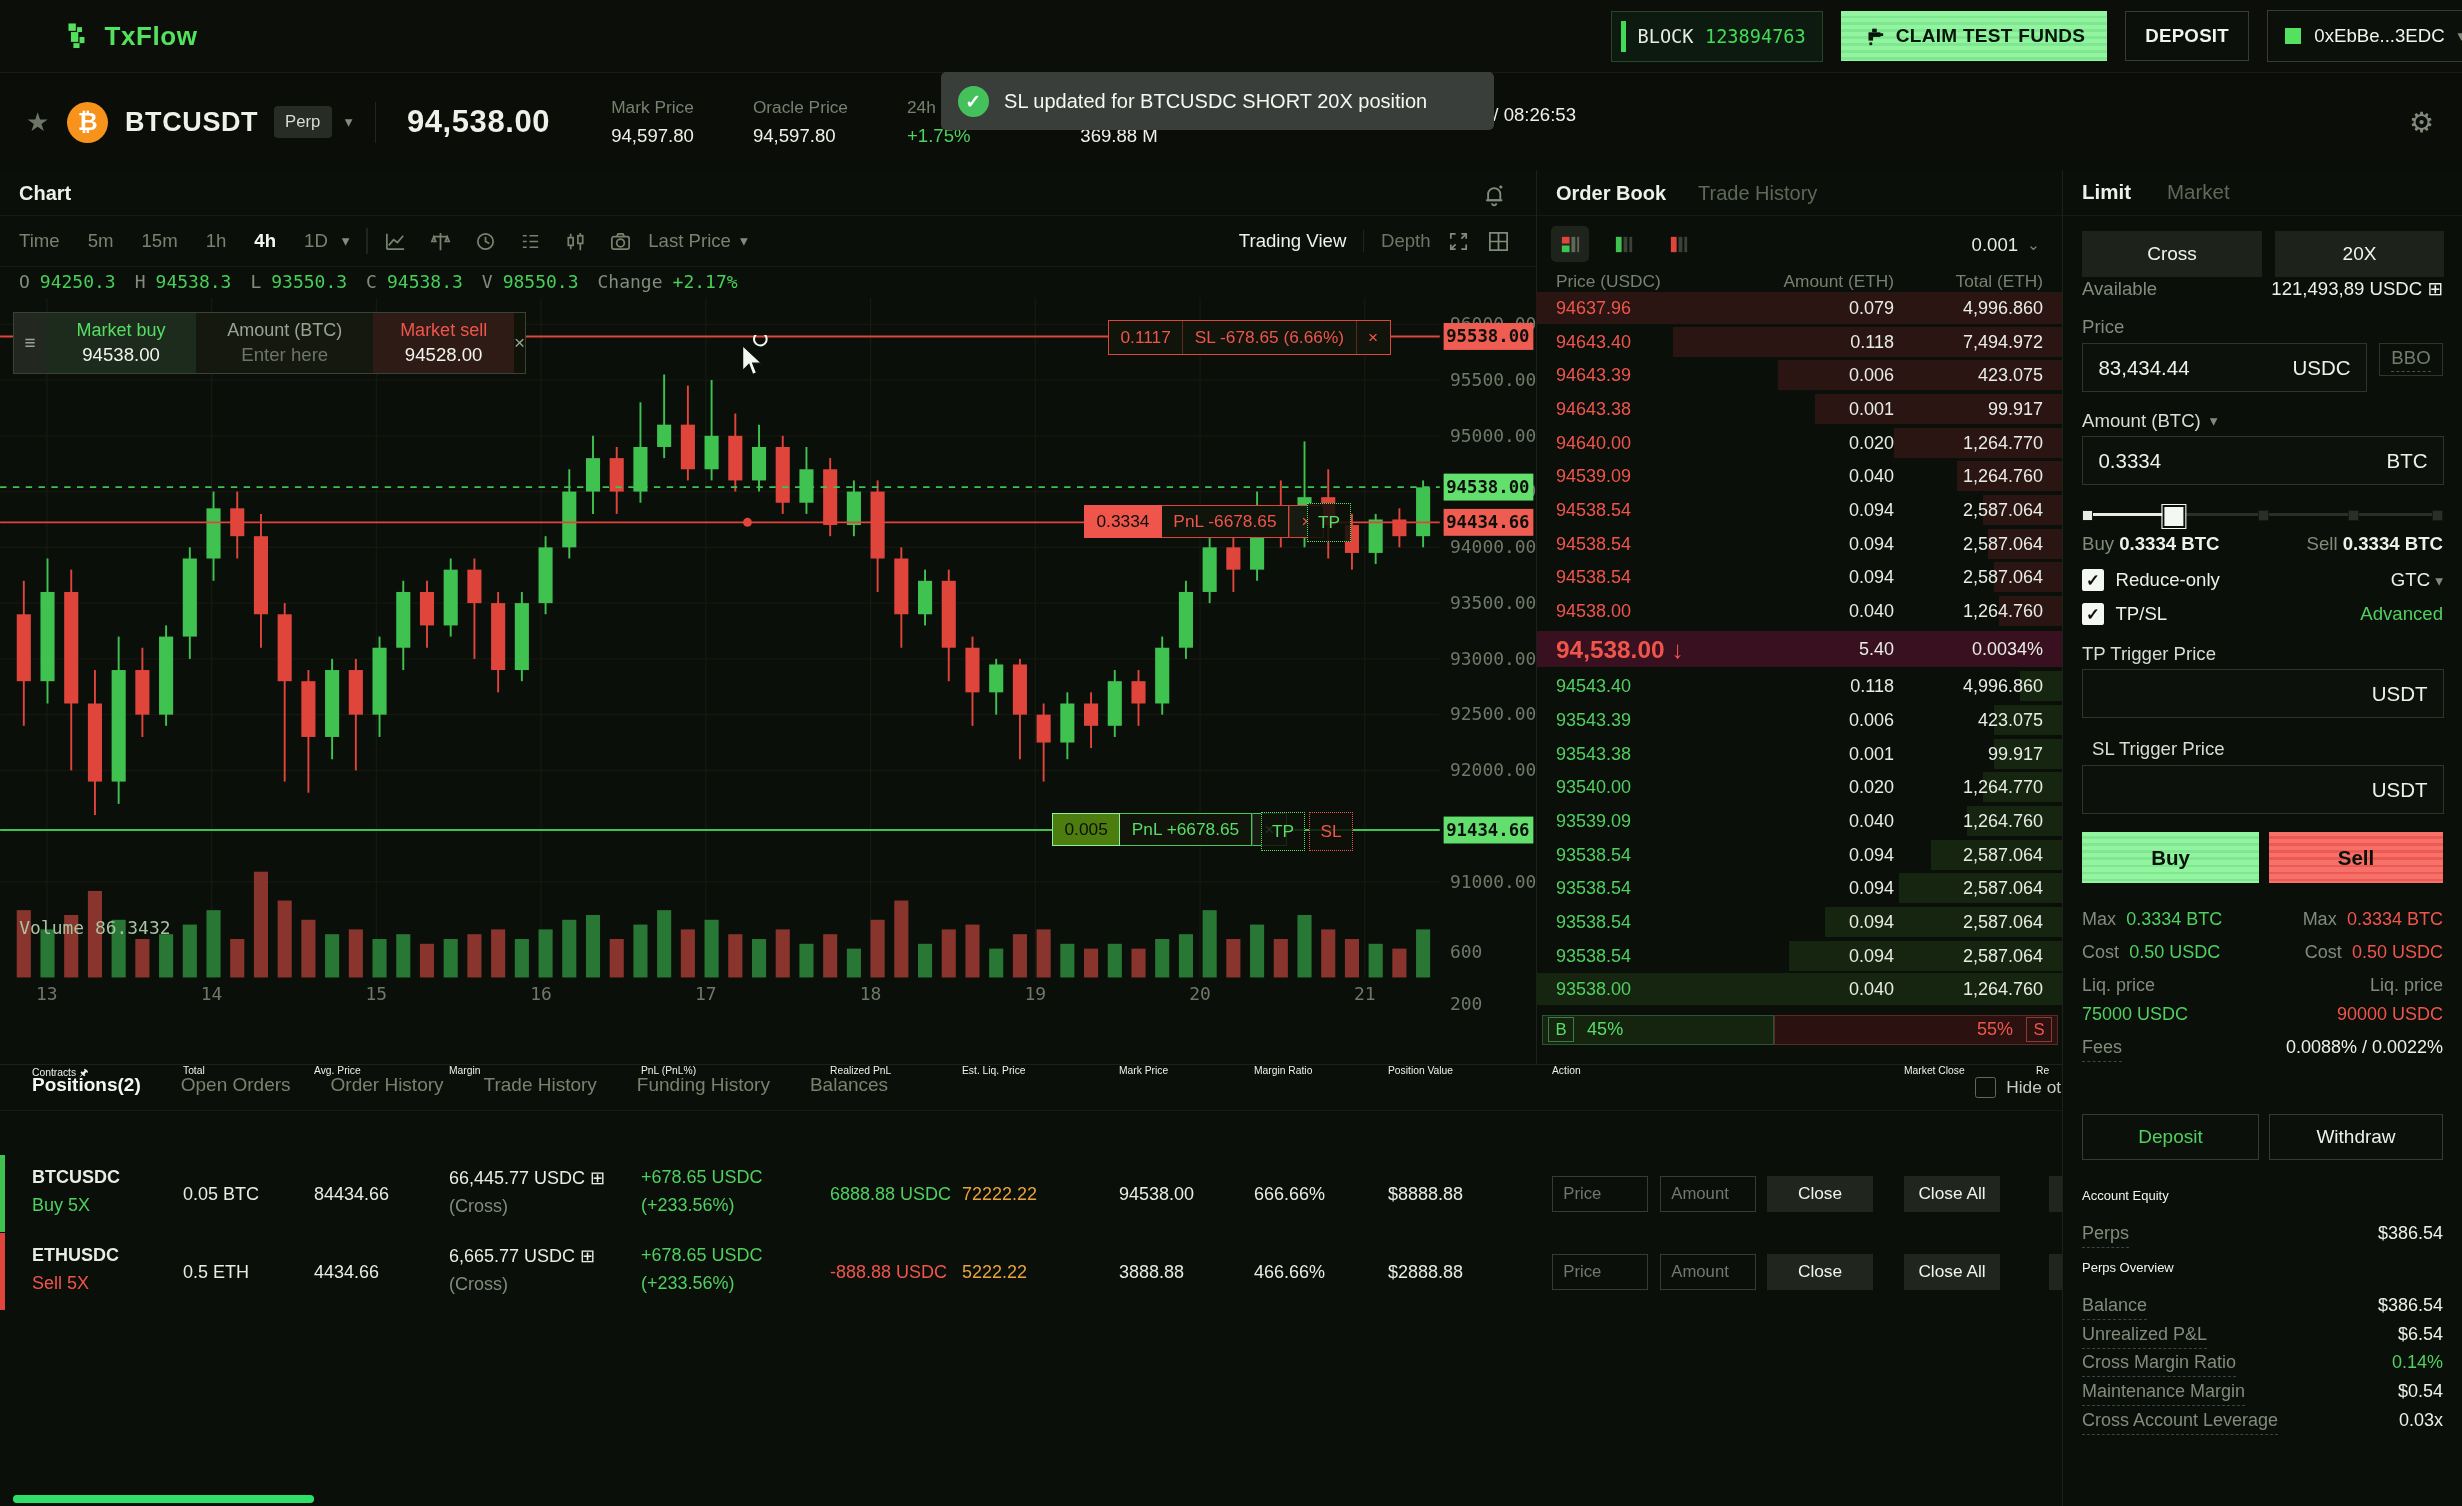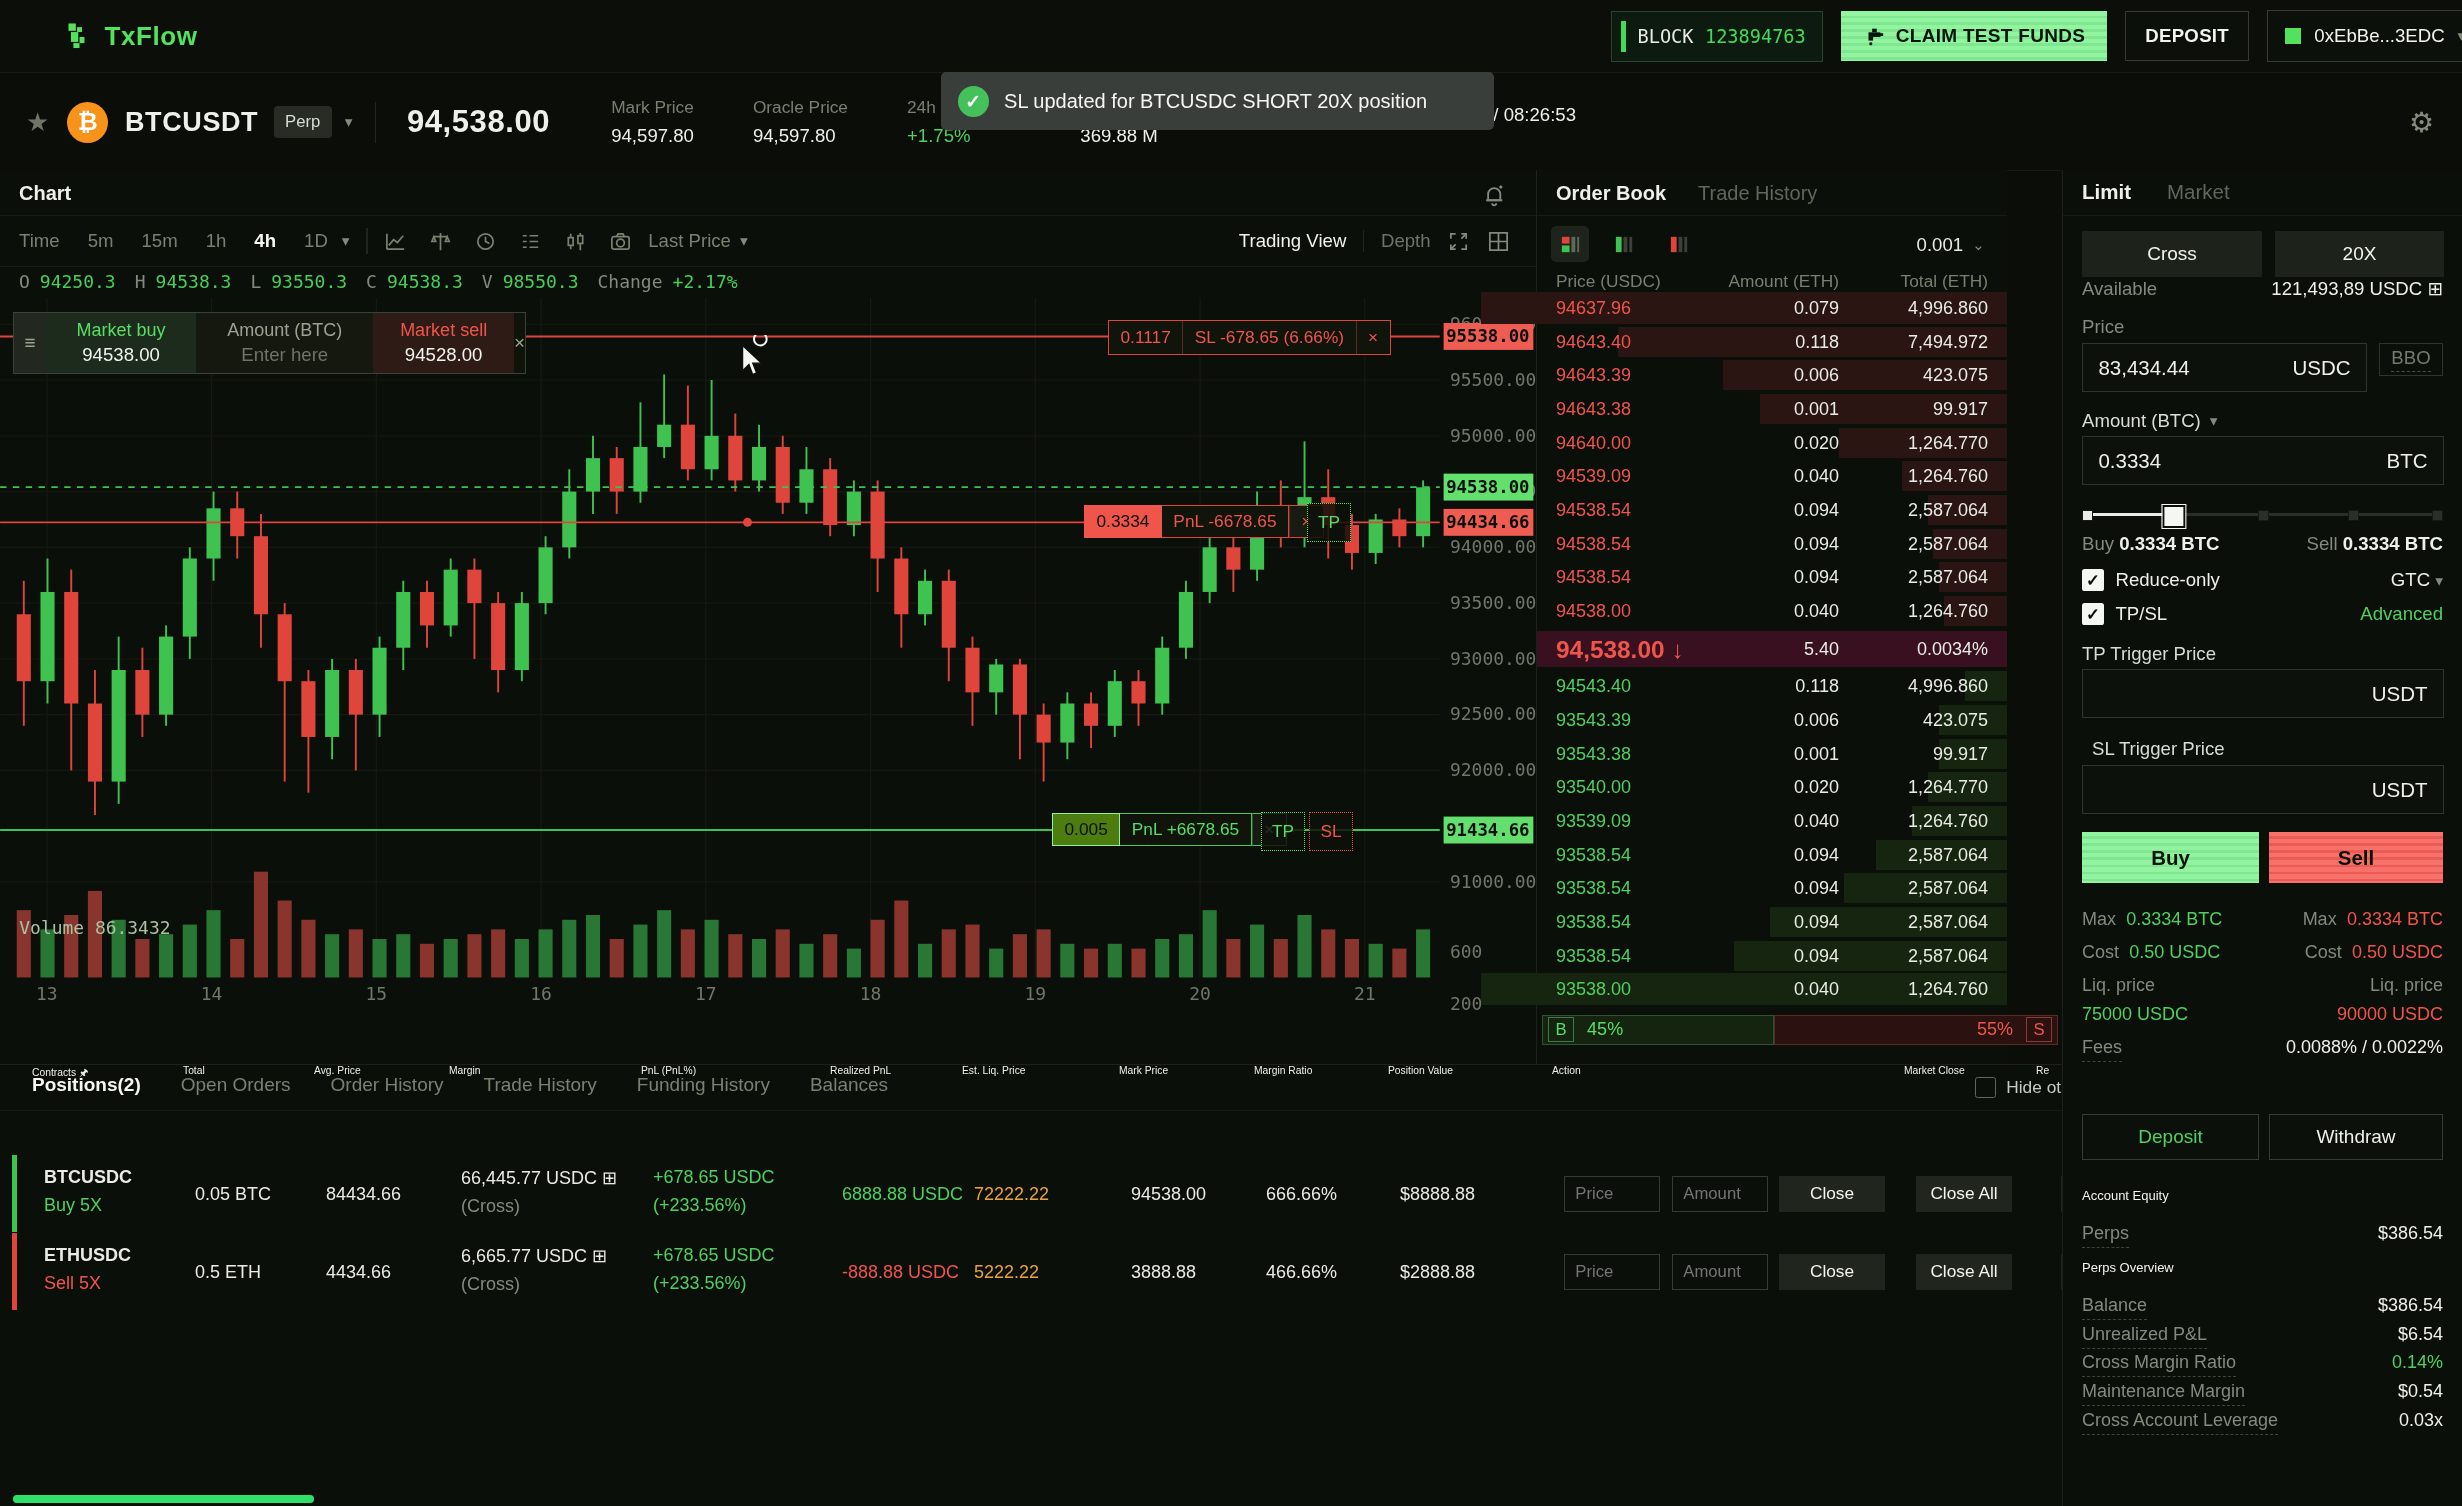--- a/index.html
+++ b/index.html
@@ -40,21 +40,21 @@
   .tstat .lbl{font-size:17.3px;color:#78816f;}
   .tstat .val{font-size:18.6px;color:#eef1ea;}
   .tstat .val.green{color:#4fd05f;}
   #gear-icon{position:absolute;right:28px;top:32px;font-size:28px;color:#828b7c;}
   
   #toast{position:absolute;left:941px;top:72px;width:553px;height:58px;background:#3a3e3a;border-radius:5.1px;display:flex;align-items:center;gap:15.4px;padding-left:16.7px;box-sizing:border-box;z-index:50;}
   #toast-check{width:31px;height:31px;border-radius:50%;background:#45c15c;color:#fff;display:flex;align-items:center;justify-content:center;font-size:19px;font-weight:bold;}
   #toast-msg{font-size:20px;color:#f5f7f2;}
   
   #chart-panel{position:absolute;left:0;top:170px;width:1536px;height:895px;background:#0b0f09;}
-  #orderbook-panel{position:absolute;left:1536px;top:170px;width:471px;height:895px;background:#0b0f09;border-left:1.3px solid #1c211a;box-sizing:border-box;}
+  #orderbook-panel{position:absolute;left:1536px;top:170px;width:526px;height:895px;background:#0b0f09;border-left:1.3px solid #1c211a;box-sizing:border-box;}
   #entry-panel{position:absolute;left:2062px;top:170px;width:400px;height:1337px;background:#0b0f09;border-left:1.3px solid #1c211a;box-sizing:border-box;}
   #positions-panel{position:absolute;left:0;top:1064px;width:2062px;height:442px;background:#0b0f09;border-top:1.3px solid #1c211a;overflow:hidden;}
   
   #chart-title{position:absolute;left:19px;top:11.5px;font-size:20px;font-weight:bold;}
   #chart-bell{position:absolute;right:29.5px;top:13px;}
   .hdiv{position:absolute;left:0;width:100%;height:1.3px;background:#161b13;}
   #chart-toolbar{position:absolute;left:0;top:46px;width:100%;height:50px;display:flex;align-items:center;}
   #tf-list{display:flex;gap:28px;margin-left:19px;font-size:18.6px;color:#79826f;align-items:center;}
   .tf.active{color:#f5f7f2;font-weight:bold;}
   .tb-div{width:1.3px;height:26px;background:#20261d;margin:0 16.7px;}
@@ -155,21 +155,21 @@
   .ep-two .l{display:flex;gap:10.3px;} .ep-two .r{display:flex;gap:10.3px;}
   .ep-outline-btn{position:absolute;height:46px;border:1.3px solid #363c33;box-sizing:border-box;display:flex;align-items:center;justify-content:center;font-size:19px;cursor:pointer;background:#0c100b;}
   #acct-title,#ov-title{font-size:13px;color:#f2f4ef;}
   .acct-row{position:absolute;left:19px;right:19px;display:flex;justify-content:space-between;font-size:18px;}
   
   #pos-tabs{position:absolute;left:32px;top:9px;display:flex;gap:40px;font-size:19px;color:#79826f;}
   #pos-tabs .active{color:#f5f7f2;font-weight:bold;}
   #hide-chk{position:absolute;left:1975px;top:11.5px;display:flex;gap:10.3px;align-items:center;font-size:17.3px;color:#c7ccc2;width:90px;overflow:hidden;white-space:nowrap;}
   .chk-empty{width:19px;height:19px;border:1.3px solid #5f6859;border-radius:2.6px;flex:none;}
   #pos-divider{position:absolute;left:0;top:45px;width:100%;height:1.3px;background:#161b13;}
-  .pos-row{position:absolute;left:12px;width:100%;height:77px;padding-left:17px;}
+  .pos-row{position:absolute;left:0;width:100%;height:77px;padding-left:17px;}
   .accent{position:absolute;left:0;width:5.1px;height:77px;}
   .pcell{position:absolute;font-size:18px;color:#e8ece4;}
   .pcell .sub{display:block;margin-top:7.7px;}
   .pos-input{position:absolute;width:96px;height:36px;background:transparent;border:1.3px solid #363c33;box-sizing:border-box;color:#828b7c;font-size:16.7px;padding-left:10.3px;font-family:"Liberation Sans",sans-serif;}
   .pos-close{position:absolute;width:106px;height:36px;background:#20251e;border:none;color:#f2f4ef;font-size:17.3px;cursor:pointer;font-family:"Liberation Sans",sans-serif;}
   .pos-closeall{position:absolute;width:96px;height:36px;background:#20251e;border:none;color:#f2f4ef;font-size:17.3px;cursor:pointer;font-family:"Liberation Sans",sans-serif;}
   .pos-clip{position:absolute;width:32px;height:36px;background:#20251e;border:none;color:#f2f4ef;font-size:17.3px;}
   #bottom-bar{position:absolute;left:13px;top:1495px;width:301px;height:7.7px;background:#2ee06a;border-radius:3.8px;}
 </style>
 </head>

